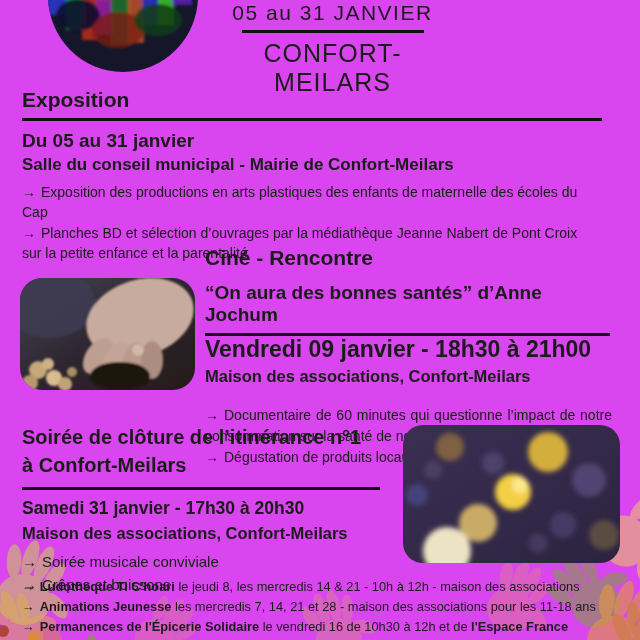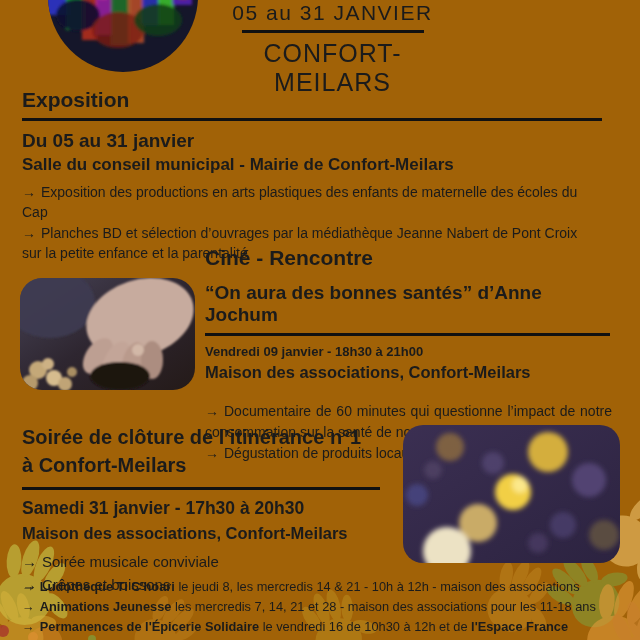--- a/index.html
+++ b/index.html
@@ -1,17 +1,17 @@
 <!DOCTYPE html>
 <html><head>
 <meta charset="utf-8">
 <style>
   html,body{margin:0;padding:0;}
   body{font-family:"Liberation Sans",sans-serif;}
-  #poster{position:relative;width:640px;height:640px;background:#a16207;overflow:hidden;color:#1b1b1b;}
+  #poster{position:relative;width:640px;height:640px;background:#d946ef;overflow:hidden;color:#1b1b1b;}
   .abs{position:absolute;}
   .layer-deco{z-index:1;}
   .layer-content{z-index:2;}
   
   .circle-photo{left:48px;top:-80px;width:150px;height:152px;border-radius:50%;overflow:hidden;}
   .header-center{left:225px;top:1px;width:215px;text-align:center;}
   .header-date{font-size:21px;font-weight:500;letter-spacing:1.5px;}
   .header-divider{width:182px;height:3px;background:#111;margin:5px auto 6px auto;}
   .header-location{font-size:25px;font-weight:500;letter-spacing:1px;}
   .header-right{left:477px;top:2px;font-size:17px;font-weight:700;line-height:1.55;}
@@ -26,21 +26,21 @@
   .expo{left:22px;top:88px;width:582px;}
   .expo .rule{margin-top:6px;width:580px;}
   .expo .sec-date{margin-top:9px;}
   .expo .sec-venue{margin-top:3px;font-size:17px;}
   .expo-items{margin-top:7px;width:575px;}
   
   .cine-photo{left:20px;top:278px;width:175px;height:112px;border-radius:22px;overflow:hidden;}
   .cine-col{left:205px;top:246px;width:407px;}
   .cine-sub{font-size:19px;font-weight:700;margin-top:12px;}
   .cine-col .rule{margin-top:7px;width:405px;}
-  .cine-col .sec-date{margin-top:8px;font-size:13px;}
+  .cine-col .sec-date{font-size:23px;}
   .cine-col .sec-venue{margin-top:4px;}
   .cine-items{margin-top:19px;font-size:14px;line-height:1.5;}
   .justify{text-align:justify;}
   
   .clot-col{left:22px;top:423px;width:375px;}
   .clot-title{font-size:20px;font-weight:700;line-height:1.4;}
   .clot-col .rule{margin-top:8px;width:358px;}
   .clot-col .sec-date{margin-top:8px;font-size:17.5px;}
   .clot-col .sec-venue{margin-top:5px;}
   .clot-items{margin-top:8px;font-size:15px;line-height:1.5;}

